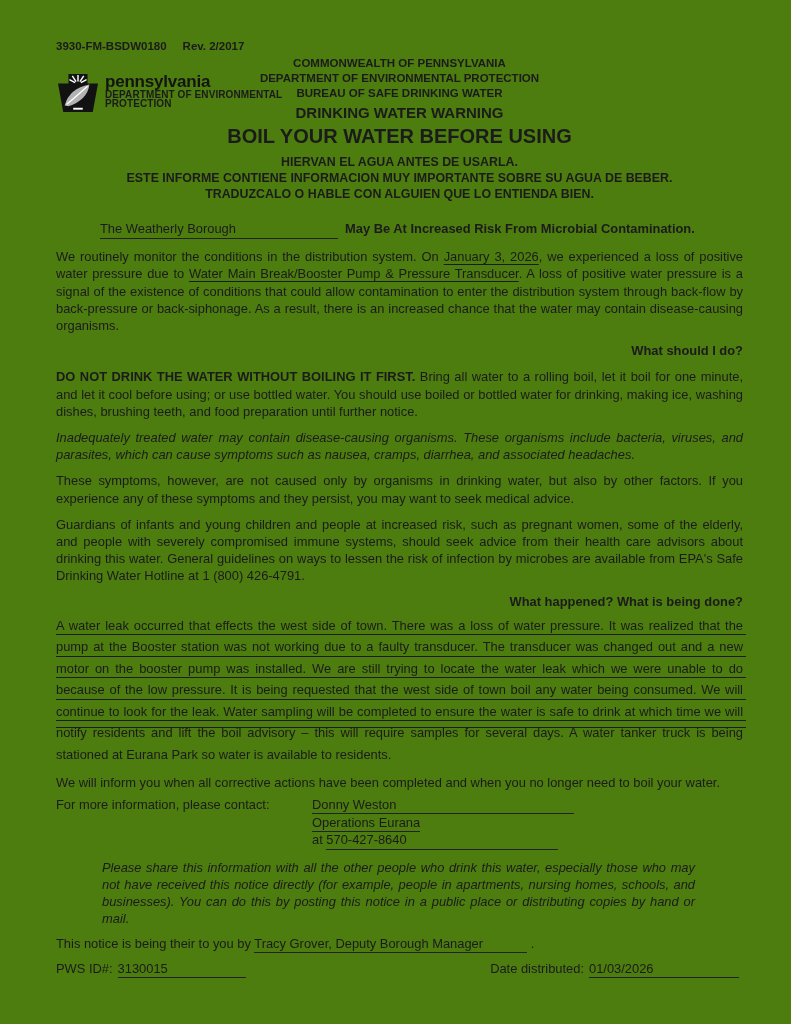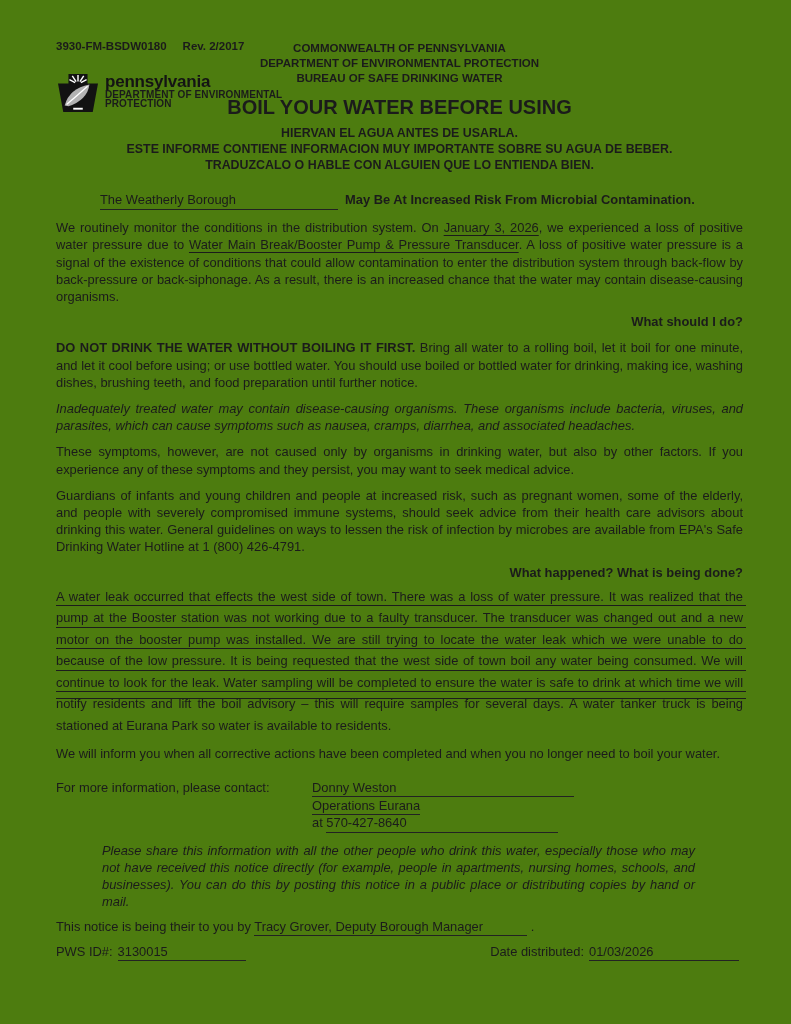--- a/index.html
+++ b/index.html
@@ -10,21 +10,21 @@
   
   .hdr{position:relative;height:52px;}
   .hdr-left{position:absolute;left:0;top:0;}
   .form-line{font-weight:700;font-size:11.5px;line-height:13px;white-space:nowrap;}
   .form-line .rev{margin-left:16px;}
   .logo-row{display:flex;align-items:flex-start;margin-top:20px;}
   .keystone{width:44px;height:40px;flex:none;}
   .logo-text{margin-left:5px;padding-top:1px;}
   .logo-title{font-weight:700;font-size:17px;line-height:15px;letter-spacing:-0.2px;color:#141414;}
   .logo-sub{font-weight:700;font-size:10px;line-height:8.6px;margin-top:2px;letter-spacing:0.1px;}
-  .hdr-center{position:absolute;left:50%;top:1px;transform:translateX(-50%);
+  .hdr-center{position:absolute;left:50%;top:16px;transform:translateX(-50%);
               text-align:center;font-weight:700;font-size:11.5px;line-height:15px;white-space:nowrap;}
 
   
   .title1{margin:12px 0 0;text-align:center;font-size:15px;line-height:17px;font-weight:700;}
   .title2{margin:6px 0 0;text-align:center;font-size:20px;line-height:19px;font-weight:700;}
   .es{margin-top:8px;text-align:center;font-weight:700;font-size:12.4px;line-height:16px;}
 
   
   .risk{margin-top:18px;padding-left:44px;white-space:nowrap;}
   .fill-name{display:inline-block;width:238px;border-bottom:1.6px solid #222;padding-bottom:1px;box-sizing:border-box;}
@@ -38,21 +38,21 @@
   .su{text-decoration:underline;text-decoration-thickness:1.4px;text-underline-offset:2.5px;}
 
   
   .filled{margin-top:5px;}
   .fl{position:relative;height:21.5px;line-height:21.5px;text-align:justify;text-align-last:justify;}
   .fl.rule-below::after{content:"";position:absolute;left:0;right:-3px;bottom:1px;border-bottom:1.7px solid #1c1c1c;}
   .fl.rule-through::before{content:"";position:absolute;left:0;right:-3px;top:5px;border-bottom:1.7px solid #1c1c1c;}
   .fl.rule-none{text-align-last:left;}
 
   
-  .contact{display:flex;margin-top:16px;}
+  .contact{display:flex;margin-top:4px;}
   .contact-label{width:256px;flex:none;}
   .contact-values{line-height:17px;}
   .ul{border-bottom:1.5px solid #222;padding-bottom:0.5px;}
   .w-name{display:inline-block;width:262px;box-sizing:border-box;}
   .w-phone{display:inline-block;width:232px;box-sizing:border-box;}
 
   .share{margin:9px 48px 0 46px;font-style:italic;text-align:justify;}
 
   .sent{margin-top:8px;}
   .sent .fillpad{padding-right:44px;}
@@ -95,20 +95,21 @@
         </div>
       </div>
     </div>
     <div class="hdr-center">
       <div>COMMONWEALTH OF PENNSYLVANIA</div>
       <div>DEPARTMENT OF ENVIRONMENTAL PROTECTION</div>
       <div>BUREAU OF SAFE DRINKING WATER</div>
     </div>
   </div>
 
+  <div class="title1">DRINKING WATER WARNING</div>
   <div class="title2">BOIL YOUR WATER BEFORE USING</div>
 
   <div class="es">
     <div>HIERVAN EL AGUA ANTES DE USARLA.</div>
     <div>ESTE INFORME CONTIENE INFORMACION MUY IMPORTANTE SOBRE SU AGUA DE BEBER.</div>
     <div>TRADUZCALO O HABLE CON ALGUIEN QUE LO ENTIENDA BIEN.</div>
   </div>
 
   <div class="risk">
     <span class="fill-name">The Weatherly Borough</span><span class="stmt">May Be At Increased Risk From Microbial Contamination.</span>

